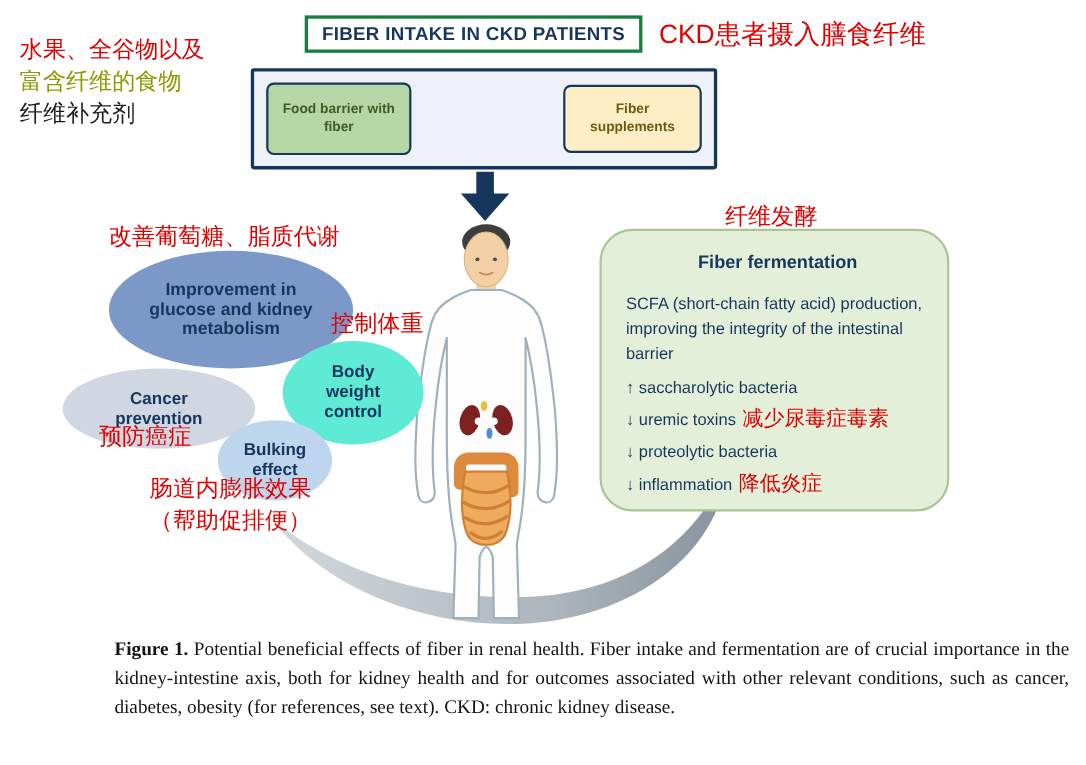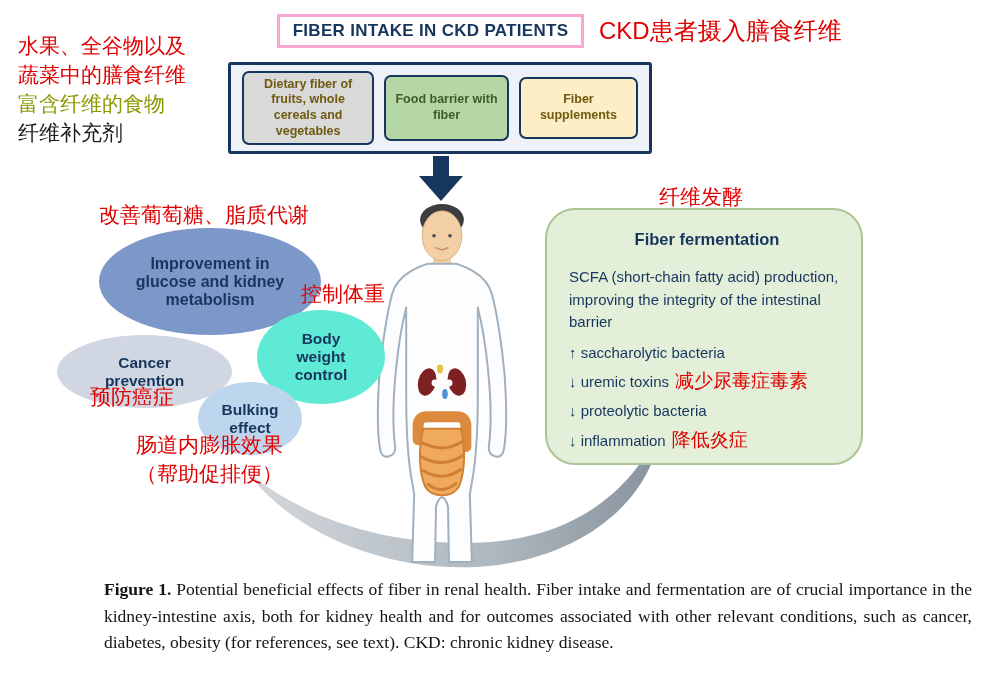--- a/index.html
+++ b/index.html
@@ -2,21 +2,21 @@
 <html><head>
 <meta charset="utf-8">
 <style>
   * { margin:0; padding:0; box-sizing:border-box; }
   html,body { background:#ffffff; }
   body { font-family:"Liberation Sans", sans-serif; }
   .stage { position:relative; width:987px; height:695px; background:#ffffff; overflow:hidden; }
   .abs { position:absolute; }
 
   
-  .title-box { left:277px; top:14px; width:307px; height:34px; border:3px solid #f9a8d4;
+  .title-box { left:277px; top:14px; width:307px; height:34px; border:3px solid #15803d;
     background:#ffffff; display:flex; align-items:center; justify-content:center;
     font-weight:bold; font-size:17px; color:#17365d; letter-spacing:.3px; z-index:4; }
   .cn-title { left:599px; top:15px; font-size:24px; color:#e00000; z-index:4; white-space:nowrap; }
 
   
   .left-notes { left:18px; top:31px; font-size:21px; line-height:29px; z-index:4; }
   .left-notes .l1, .left-notes .l2 { color:#e00000; }
   .left-notes .l3 { color:#8a9a00; }
   .left-notes .l4 { color:#1a1a1a; }
 
@@ -117,27 +117,25 @@
       <circle cx="118" cy="40" r="1.8" fill="#4a4a4a"></circle>
       <path d="M104,52 Q110,56 116,52" fill="none" stroke="#c08c5a" stroke-width="1.5" stroke-linecap="round"></path>
     </g>
   </svg>
 
   <div class="abs title-box">FIBER INTAKE IN CKD PATIENTS</div>
   <div class="abs cn-title">CKD患者摄入膳食纤维</div>
 
   <div class="abs left-notes">
     <div class="l1">水果、全谷物以及</div>
-    <div class="l2">蔬菜中的膳食纤维</div>
     <div class="l3">富含纤维的食物</div>
     <div class="l4">纤维补充剂</div>
   </div>
 
   <div class="abs sources">
-    <div class="src-box src-dietary">Dietary fiber of fruits, whole cereals and vegetables</div>
     <div class="src-box src-enriched">Food barrier with fiber</div>
     <div class="src-box src-supplements">Fiber supplements</div>
   </div>
 
   <svg class="abs down-arrow" width="48" height="46" viewBox="0 0 48 46">
     <polygon points="16,0 32,0 32,20 46,20 24,45 2,20 16,20" fill="#17365d"></polygon>
   </svg>
 
   <div class="abs ellipse e-metabolism">Improvement in glucose and kidney metabolism</div>
   <div class="abs ellipse e-cancer">Cancer prevention</div>

